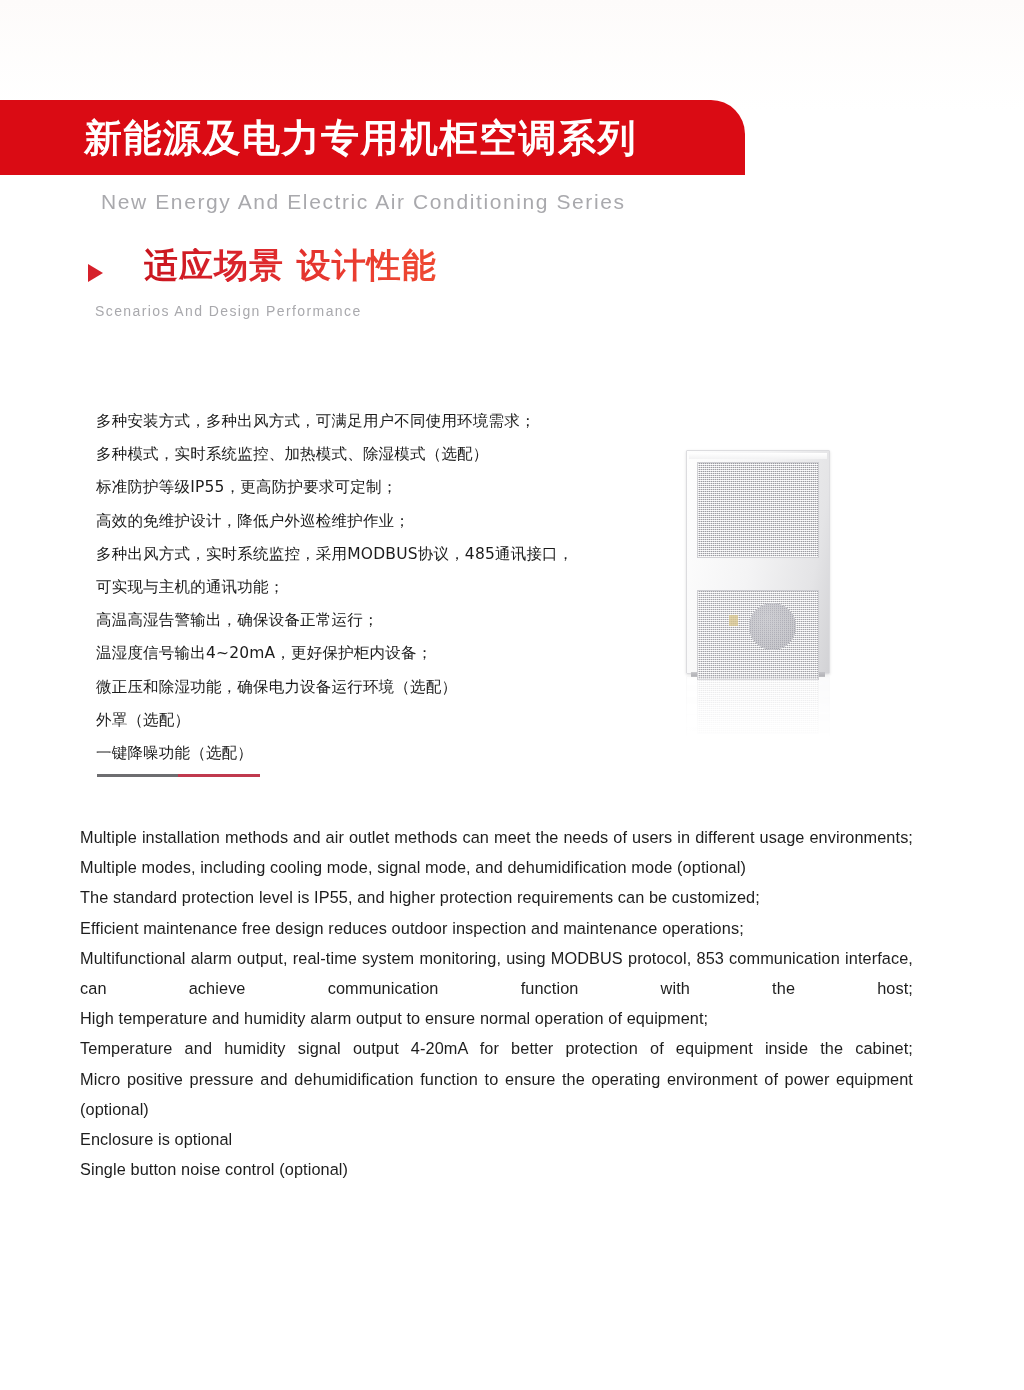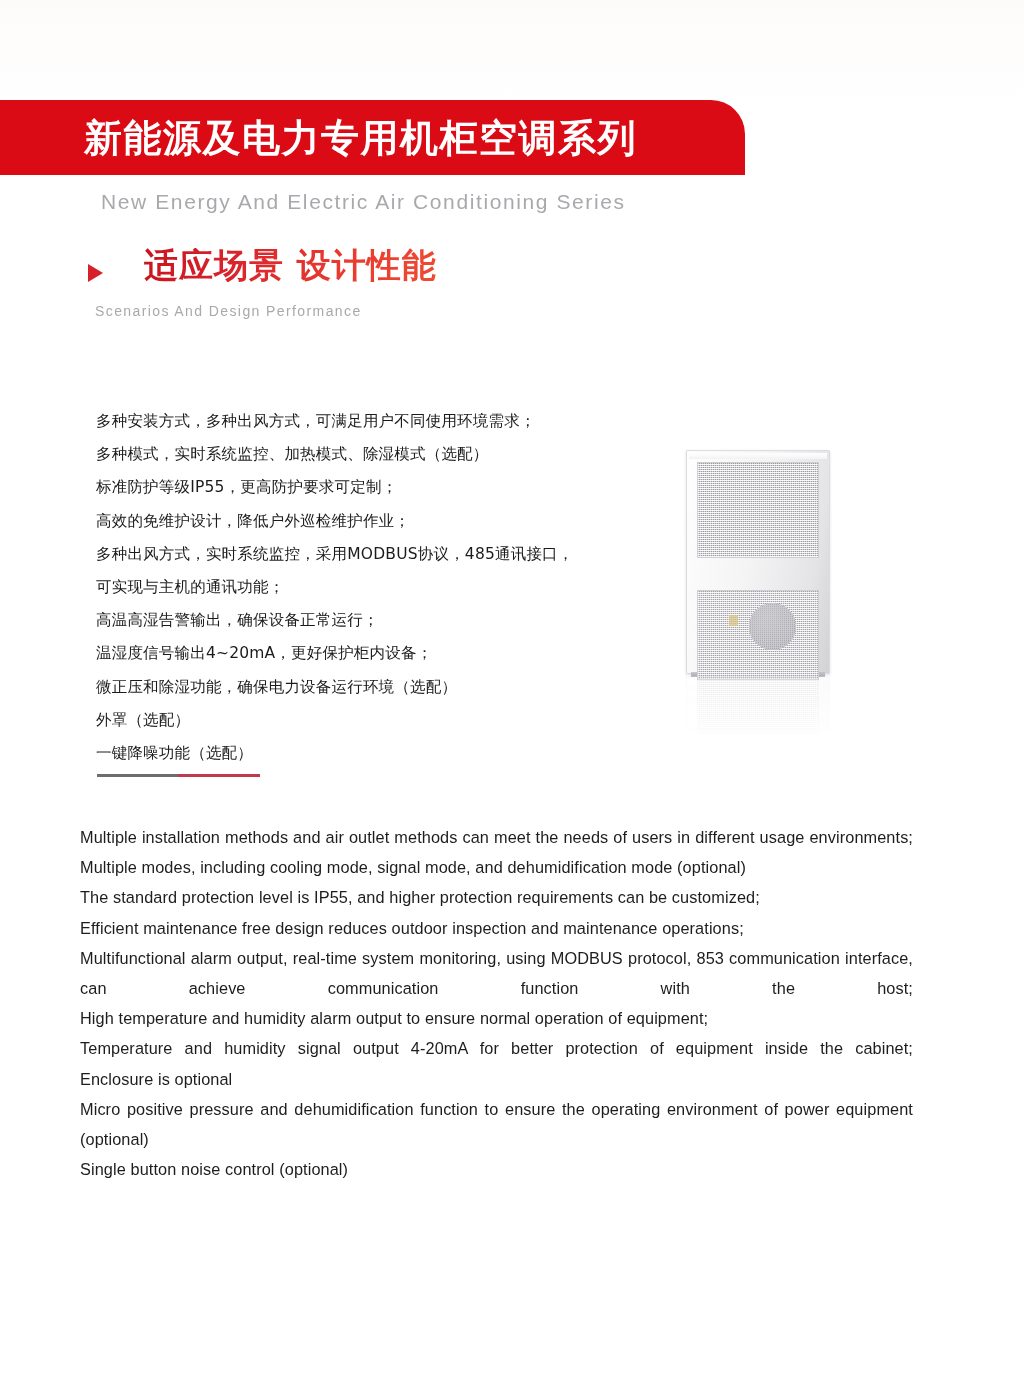--- a/index.html
+++ b/index.html
@@ -310,18 +310,18 @@
   </div>
 
   <div class="en-list">
     <div class="en-line justify-all">Multiple installation methods and air outlet methods can meet the needs of users in different usage environments;</div>
     <div class="en-line">Multiple modes, including cooling mode, signal mode, and dehumidification mode (optional)</div>
     <div class="en-line">The standard protection level is IP55, and higher protection requirements can be customized;</div>
     <div class="en-line">Efficient maintenance free design reduces outdoor inspection and maintenance operations;</div>
     <div class="en-line justify-all">Multifunctional alarm output, real-time system monitoring, using MODBUS protocol, 853 communication interface, can achieve communication function with the host;</div>
     <div class="en-line">High temperature and humidity alarm output to ensure normal operation of equipment;</div>
     <div class="en-line justify-all">Temperature and humidity signal output 4-20mA for better protection of equipment inside the cabinet;</div>
+    <div class="en-line justify-all">Micro positive pressure and dehumidification function to ensure the operating environment of power equipment (optional)</div>
     <div class="en-line">Enclosure is optional</div>
-    <div class="en-line justify-all">Micro positive pressure and dehumidification function to ensure the operating environment of power equipment (optional)</div>
     <div class="en-line">Single button noise control (optional)</div>
   </div>
 
 </div>
 
 </body></html>

